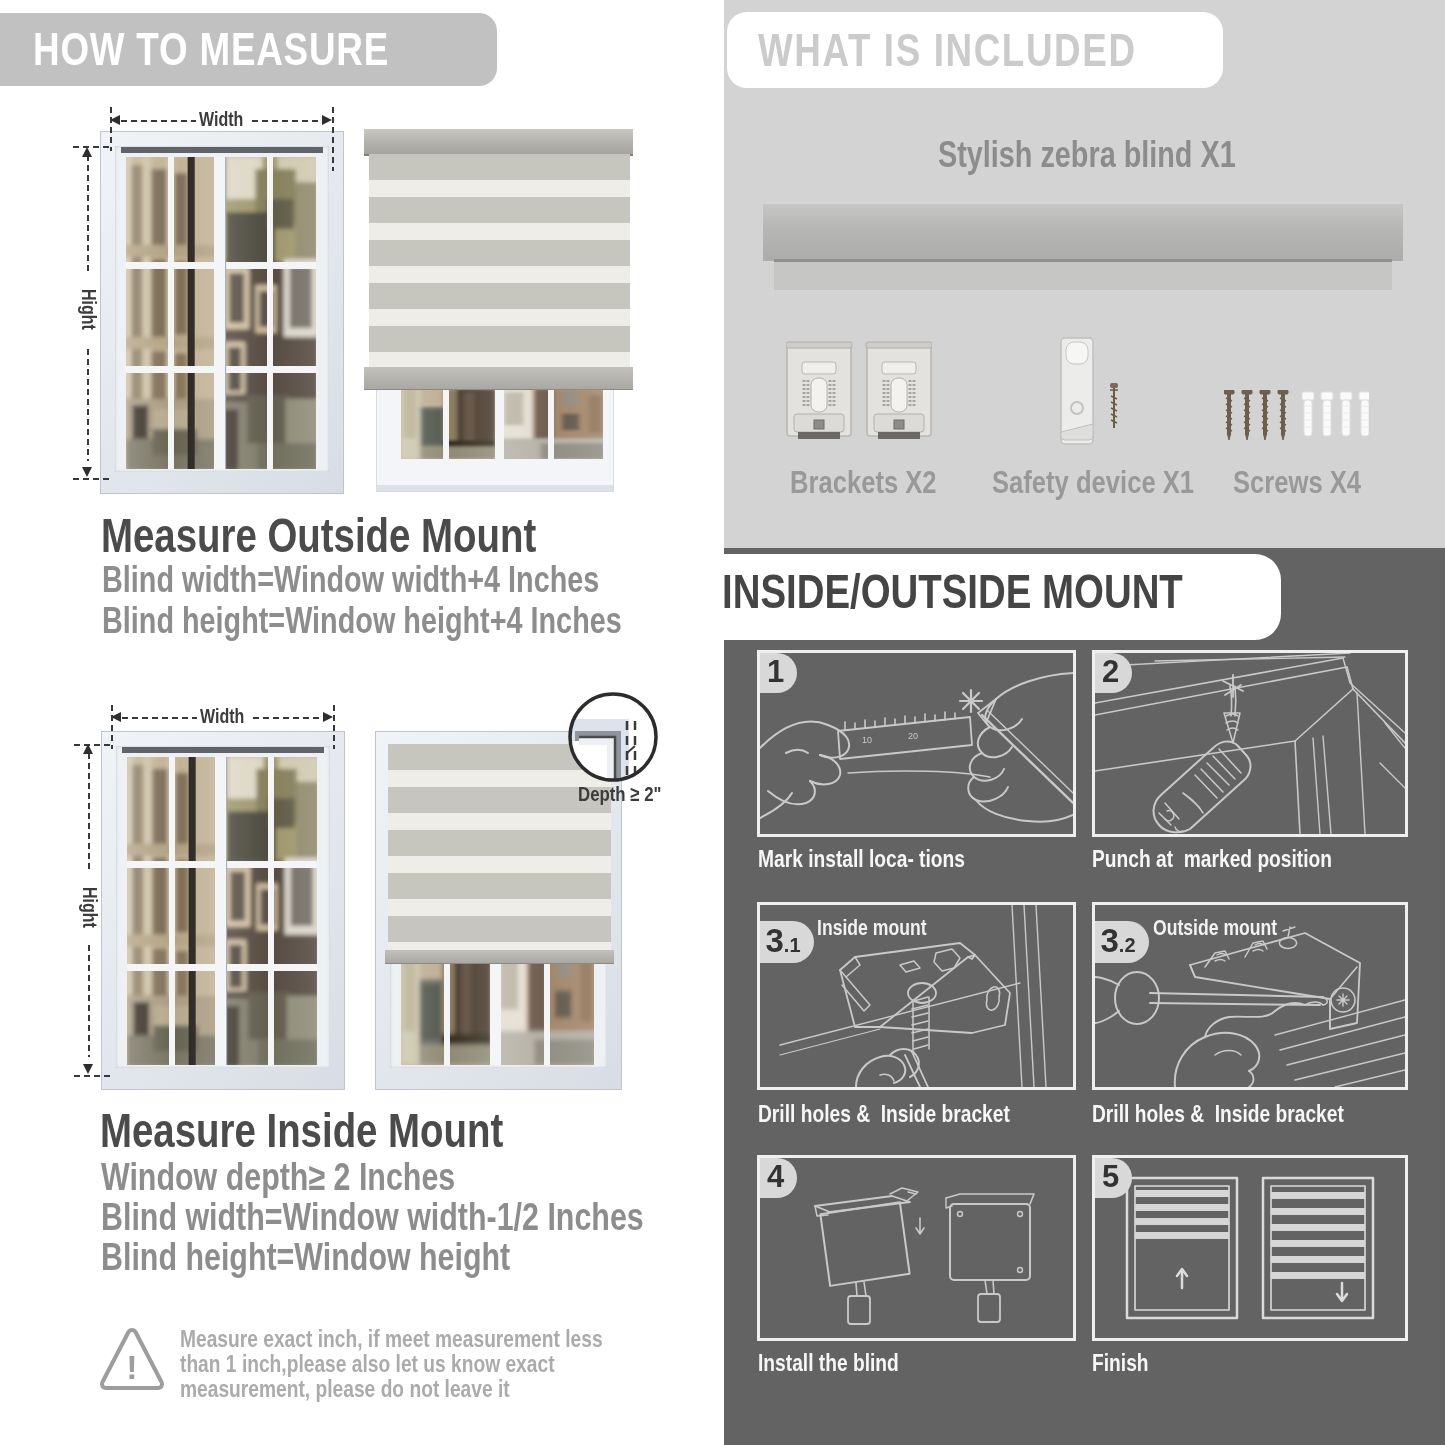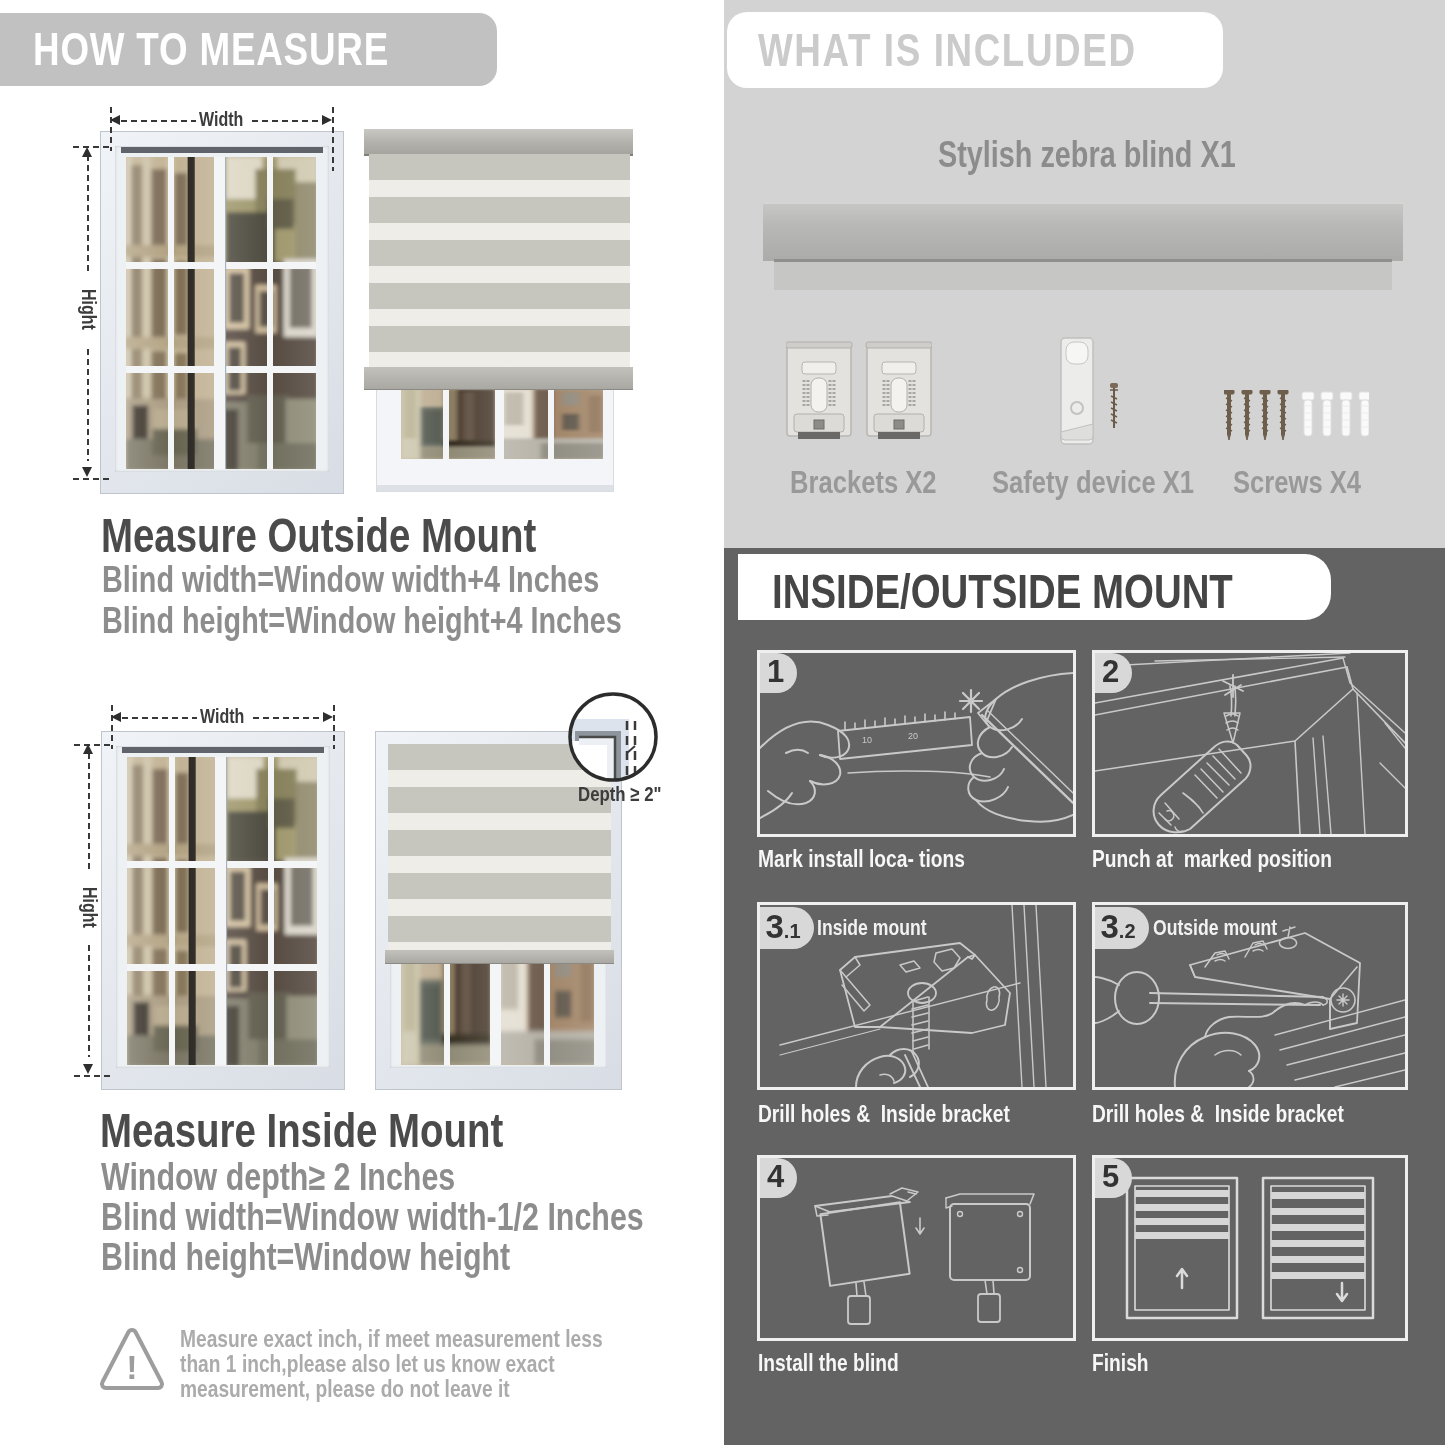--- a/index.html
+++ b/index.html
@@ -32,26 +32,26 @@
 .anlbl{position:absolute;font-weight:bold;color:#3c3c3c;font-size:20px;}
 
 h2.t1{position:absolute;margin:0;font-size:48px;font-weight:bold;color:#4b4b4b;}
 .t2{position:absolute;font-size:36px;font-weight:bold;color:#8d8d8d;}
 .warn{position:absolute;font-size:24px;font-weight:bold;color:#ababab;line-height:25px;transform:scaleX(0.8);transform-origin:0 0;}
 
 #rbgTop{left:724px;top:0;width:721px;height:548px;background:#d3d3d3;}
 #rWhiteBox{left:727px;top:12px;width:496px;height:76px;background:#fff;border-radius:20px;}
 #rWhiteBox span{position:absolute;left:31px;top:0;line-height:76px;font-size:46px;font-weight:bold;color:#cbcbcb;letter-spacing:2px;}
 #rbgBot{left:724px;top:548px;width:721px;height:897px;background:#636363;}
-#ioBox{left:738px;top:554px;width:593px;height:66px;background:#fff;border-radius:0 26px 26px 0;}
+#ioBox{left:688px;top:554px;width:593px;height:86px;background:#fff;border-radius:0 26px 26px 0;}
 #ioBox span{position:absolute;left:34px;top:0;line-height:75px;font-size:48px;font-weight:bold;color:#454545;}
 .ibox{position:absolute;border:3px solid #efefef;box-sizing:border-box;overflow:hidden;}
 .badge{position:absolute;background:#d8d8d8;color:#333;font-weight:bold;text-align:center;}
 .b1{left:0;top:0;width:37px;height:40px;border-radius:0 20px 20px 0;font-size:31px;line-height:38px;padding-right:6px;box-sizing:border-box;}
-.b3{left:0;top:2px;width:54px;height:42px;border-radius:0 21px 21px 0;font-size:33px;line-height:40px;padding-right:8px;box-sizing:border-box;}
+.b3{left:0;top:16px;width:54px;height:42px;border-radius:0 21px 21px 0;font-size:33px;line-height:40px;padding-right:8px;box-sizing:border-box;}
 .cap{position:absolute;color:#f7f7f7;font-size:24px;font-weight:bold;}
 .inlbl{position:absolute;color:#f2f2f2;font-size:22px;font-weight:bold;}
 .itemlbl{position:absolute;font-size:32px;font-weight:bold;color:#999;}
 .art{stroke:#c9c9c9;fill:none;stroke-width:2;stroke-linecap:round;stroke-linejoin:round;}
 </style>
 </head>
 <body>
 
 <svg width="0" height="0" style="position:absolute">
 <defs>

